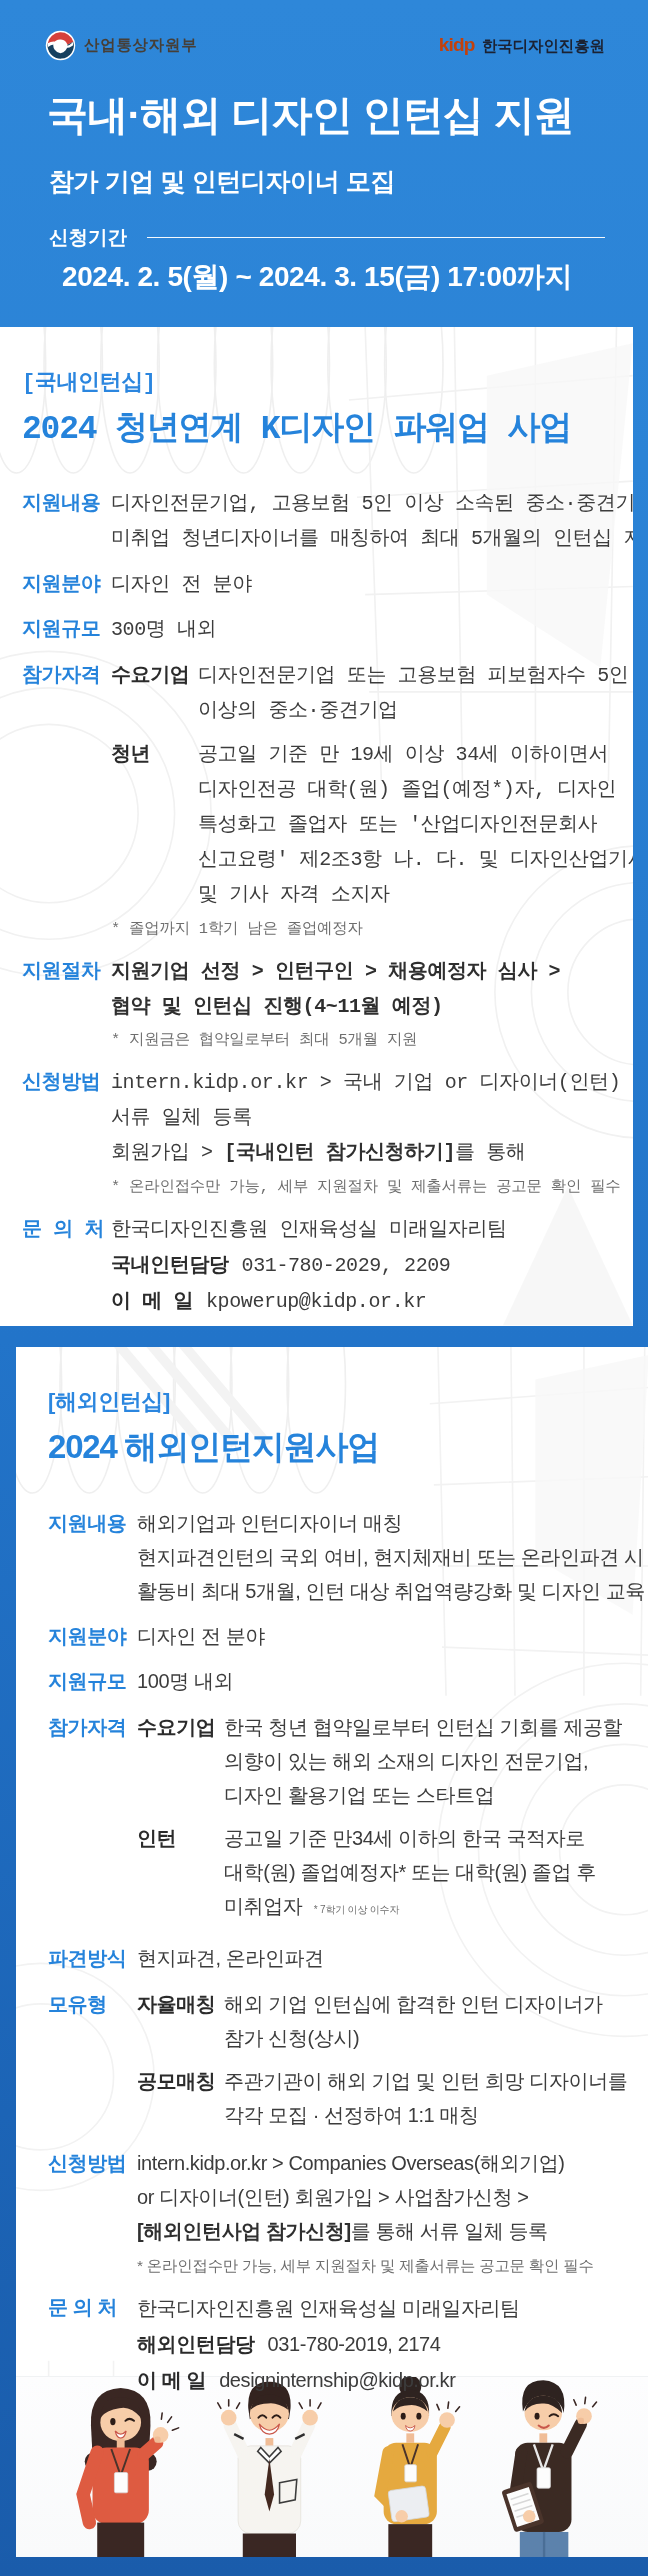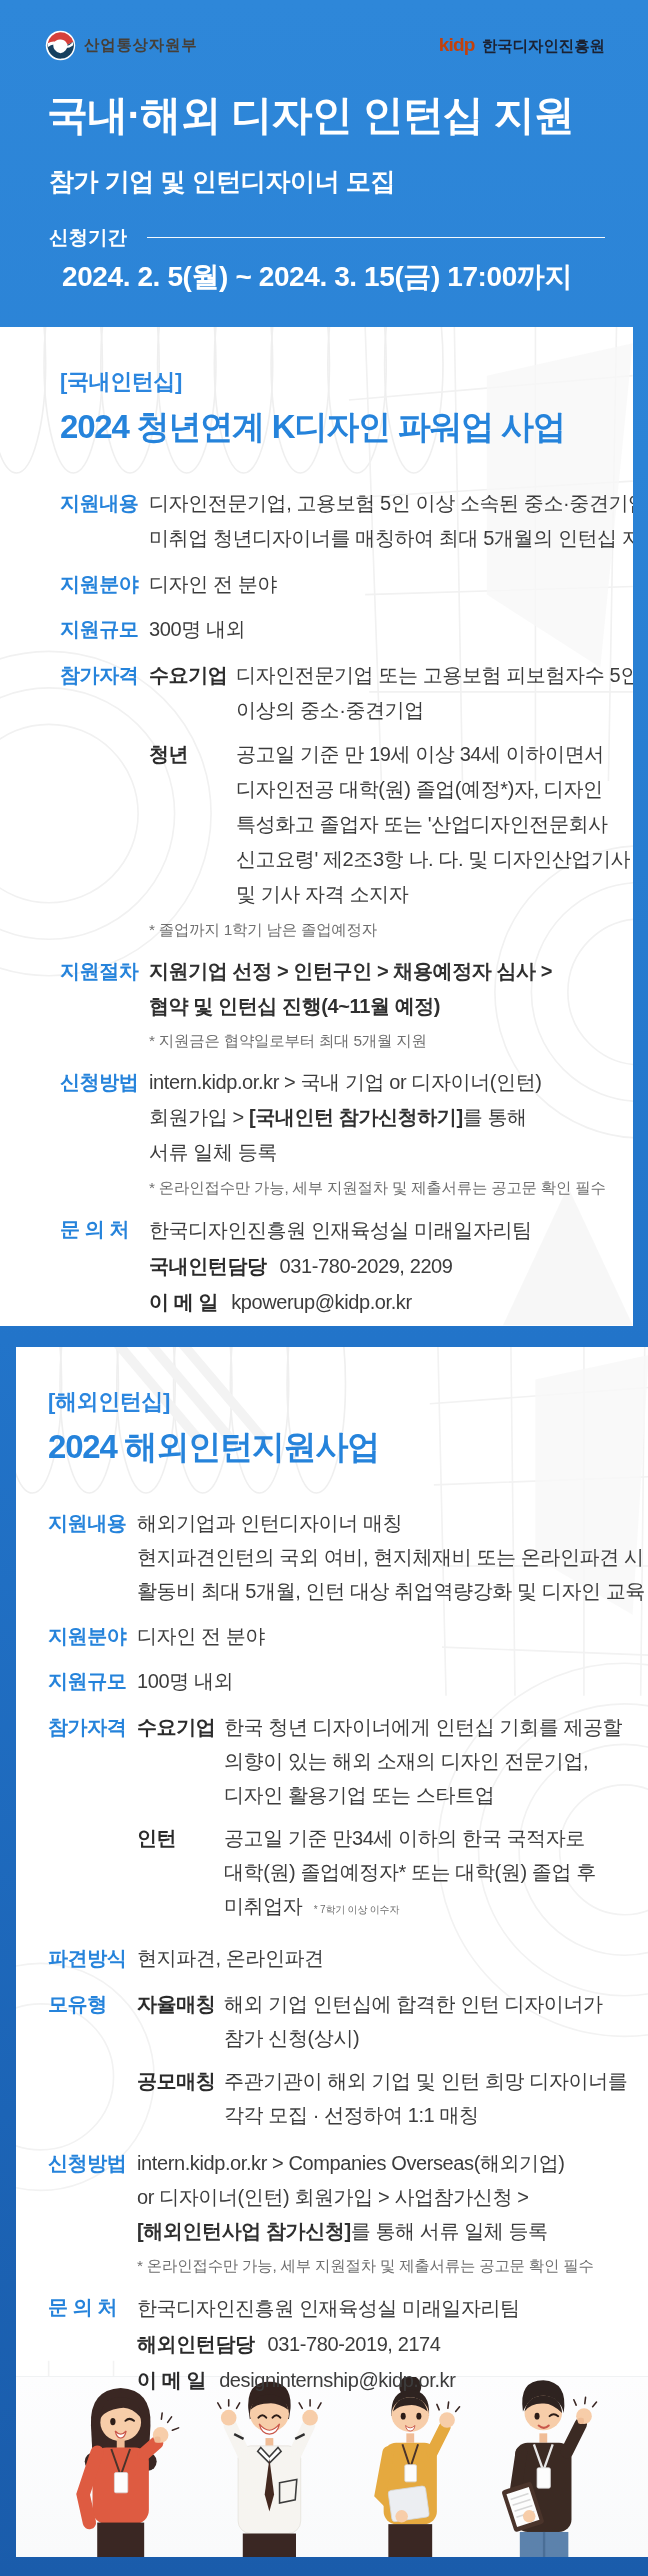--- a/index.html
+++ b/index.html
@@ -22,21 +22,21 @@
   .h-period-row{position:absolute;left:49px;top:224px;width:556px;display:flex;align-items:center;gap:20px;}
   .h-period-label{font-size:19.5px;font-weight:800;white-space:nowrap;}
   .h-period-line{flex:1;height:1.6px;background:#fff;opacity:.95;}
   .h-dates{position:absolute;left:62px;top:258px;font-size:28px;font-weight:600;letter-spacing:-0.4px;white-space:nowrap;}
   
   .card{position:absolute;background:#ffffff;overflow:hidden;}
   .card1{left:0;top:327px;width:633px;height:999px;}
   .card2{left:16px;top:1347px;width:633px;height:1210px;}
   .deco{position:absolute;left:0;top:0;pointer-events:none;}
   .card-inner{position:relative;z-index:2;}
-  .card1 .card-inner{padding:40px 21px 0 60px;}
+  .card1 .card-inner{padding:40px 21px 0 22px;font-family:Liberation Mono, monospace;}
   .card2 .card-inner{padding:40px 21px 0 32px;}
   .tag{font-size:22px;font-weight:700;color:#2B86DF;margin-bottom:8px;letter-spacing:-0.4px;}
   .c-title{font-size:33px;font-weight:800;color:#2583DB;letter-spacing:-1.2px;margin-bottom:36px;white-space:nowrap;}
   .row{display:grid;grid-template-columns:89px 1fr;margin-bottom:10.5px;}
   .lbl{font-size:20px;font-weight:700;color:#2583DB;letter-spacing:-0.4px;line-height:35px;white-space:nowrap;}
   .val{font-size:20px;color:#3C3C3C;line-height:35px;letter-spacing:-0.4px;}
   .card2 .val{line-height:34px;}
   .ln{white-space:nowrap;}
   .sub{display:grid;grid-template-columns:87px 1fr;}
   .sub + .sub{margin-top:9.7px;}
@@ -156,22 +156,22 @@
         <div class="ln bold" style="color:#2F2F2F">지원기업 선정 &gt; 인턴구인 &gt; 채용예정자 심사 &gt;</div>
         <div class="ln bold" style="color:#2F2F2F">협약 및 인턴십 진행(4~11월 예정)</div>
         <div class="note">* 지원금은 협약일로부터 최대 5개월 지원</div>
       </div>
     </div>
 
     <div class="row mt8">
       <div class="lbl">신청방법</div>
       <div class="val">
         <div class="ln">intern.kidp.or.kr &gt; 국내 기업 or 디자이너(인턴)</div>
+        <div class="ln">서류 일체 등록</div>
         <div class="ln"><span>회원가입 &gt; </span><span class="bold" style="color:#2F2F2F">[국내인턴 참가신청하기]</span><span>를 통해</span></div>
-        <div class="ln">서류 일체 등록</div>
         <div class="note">* 온라인접수만 가능, 세부 지원절차 및 제출서류는 공고문 확인 필수</div>
       </div>
     </div>
 
     <div class="row mt8 contact">
       <div class="lbl">문 의 처</div>
       <div class="val">
         <div class="ln">한국디자인진흥원 인재육성실 미래일자리팀</div>
         <div class="ln"><span class="plabel">국내인턴담당</span><span>031-780-2029, 2209</span></div>
         <div class="ln"><span class="plabel">이 메 일</span><span>kpowerup@kidp.or.kr</span></div>
@@ -230,21 +230,21 @@
       <div class="lbl">지원규모</div>
       <div class="val ln">100명 내외</div>
     </div>
 
     <div class="row">
       <div class="lbl">참가자격</div>
       <div class="val">
         <div class="sub">
           <div class="sublbl">수요기업</div>
           <div>
-            <div class="ln">한국 청년 디자이너에게 인턴십 기회를 제공할</div>
+            <div class="ln">한국 청년 협약일로부터 인턴십 기회를 제공할</div>
             <div class="ln">의향이 있는 해외 소재의 디자인 전문기업,</div>
             <div class="ln">디자인 활용기업 또는 스타트업</div>
           </div>
         </div>
         <div class="sub">
           <div class="sublbl">인턴</div>
           <div>
             <div class="ln">공고일 기준 만34세 이하의 한국 국적자로</div>
             <div class="ln">대학(원) 졸업예정자* 또는 대학(원) 졸업 후</div>
             <div class="ln"><span>미취업자</span><span class="note-inline">* 7학기 이상 이수자</span></div>

